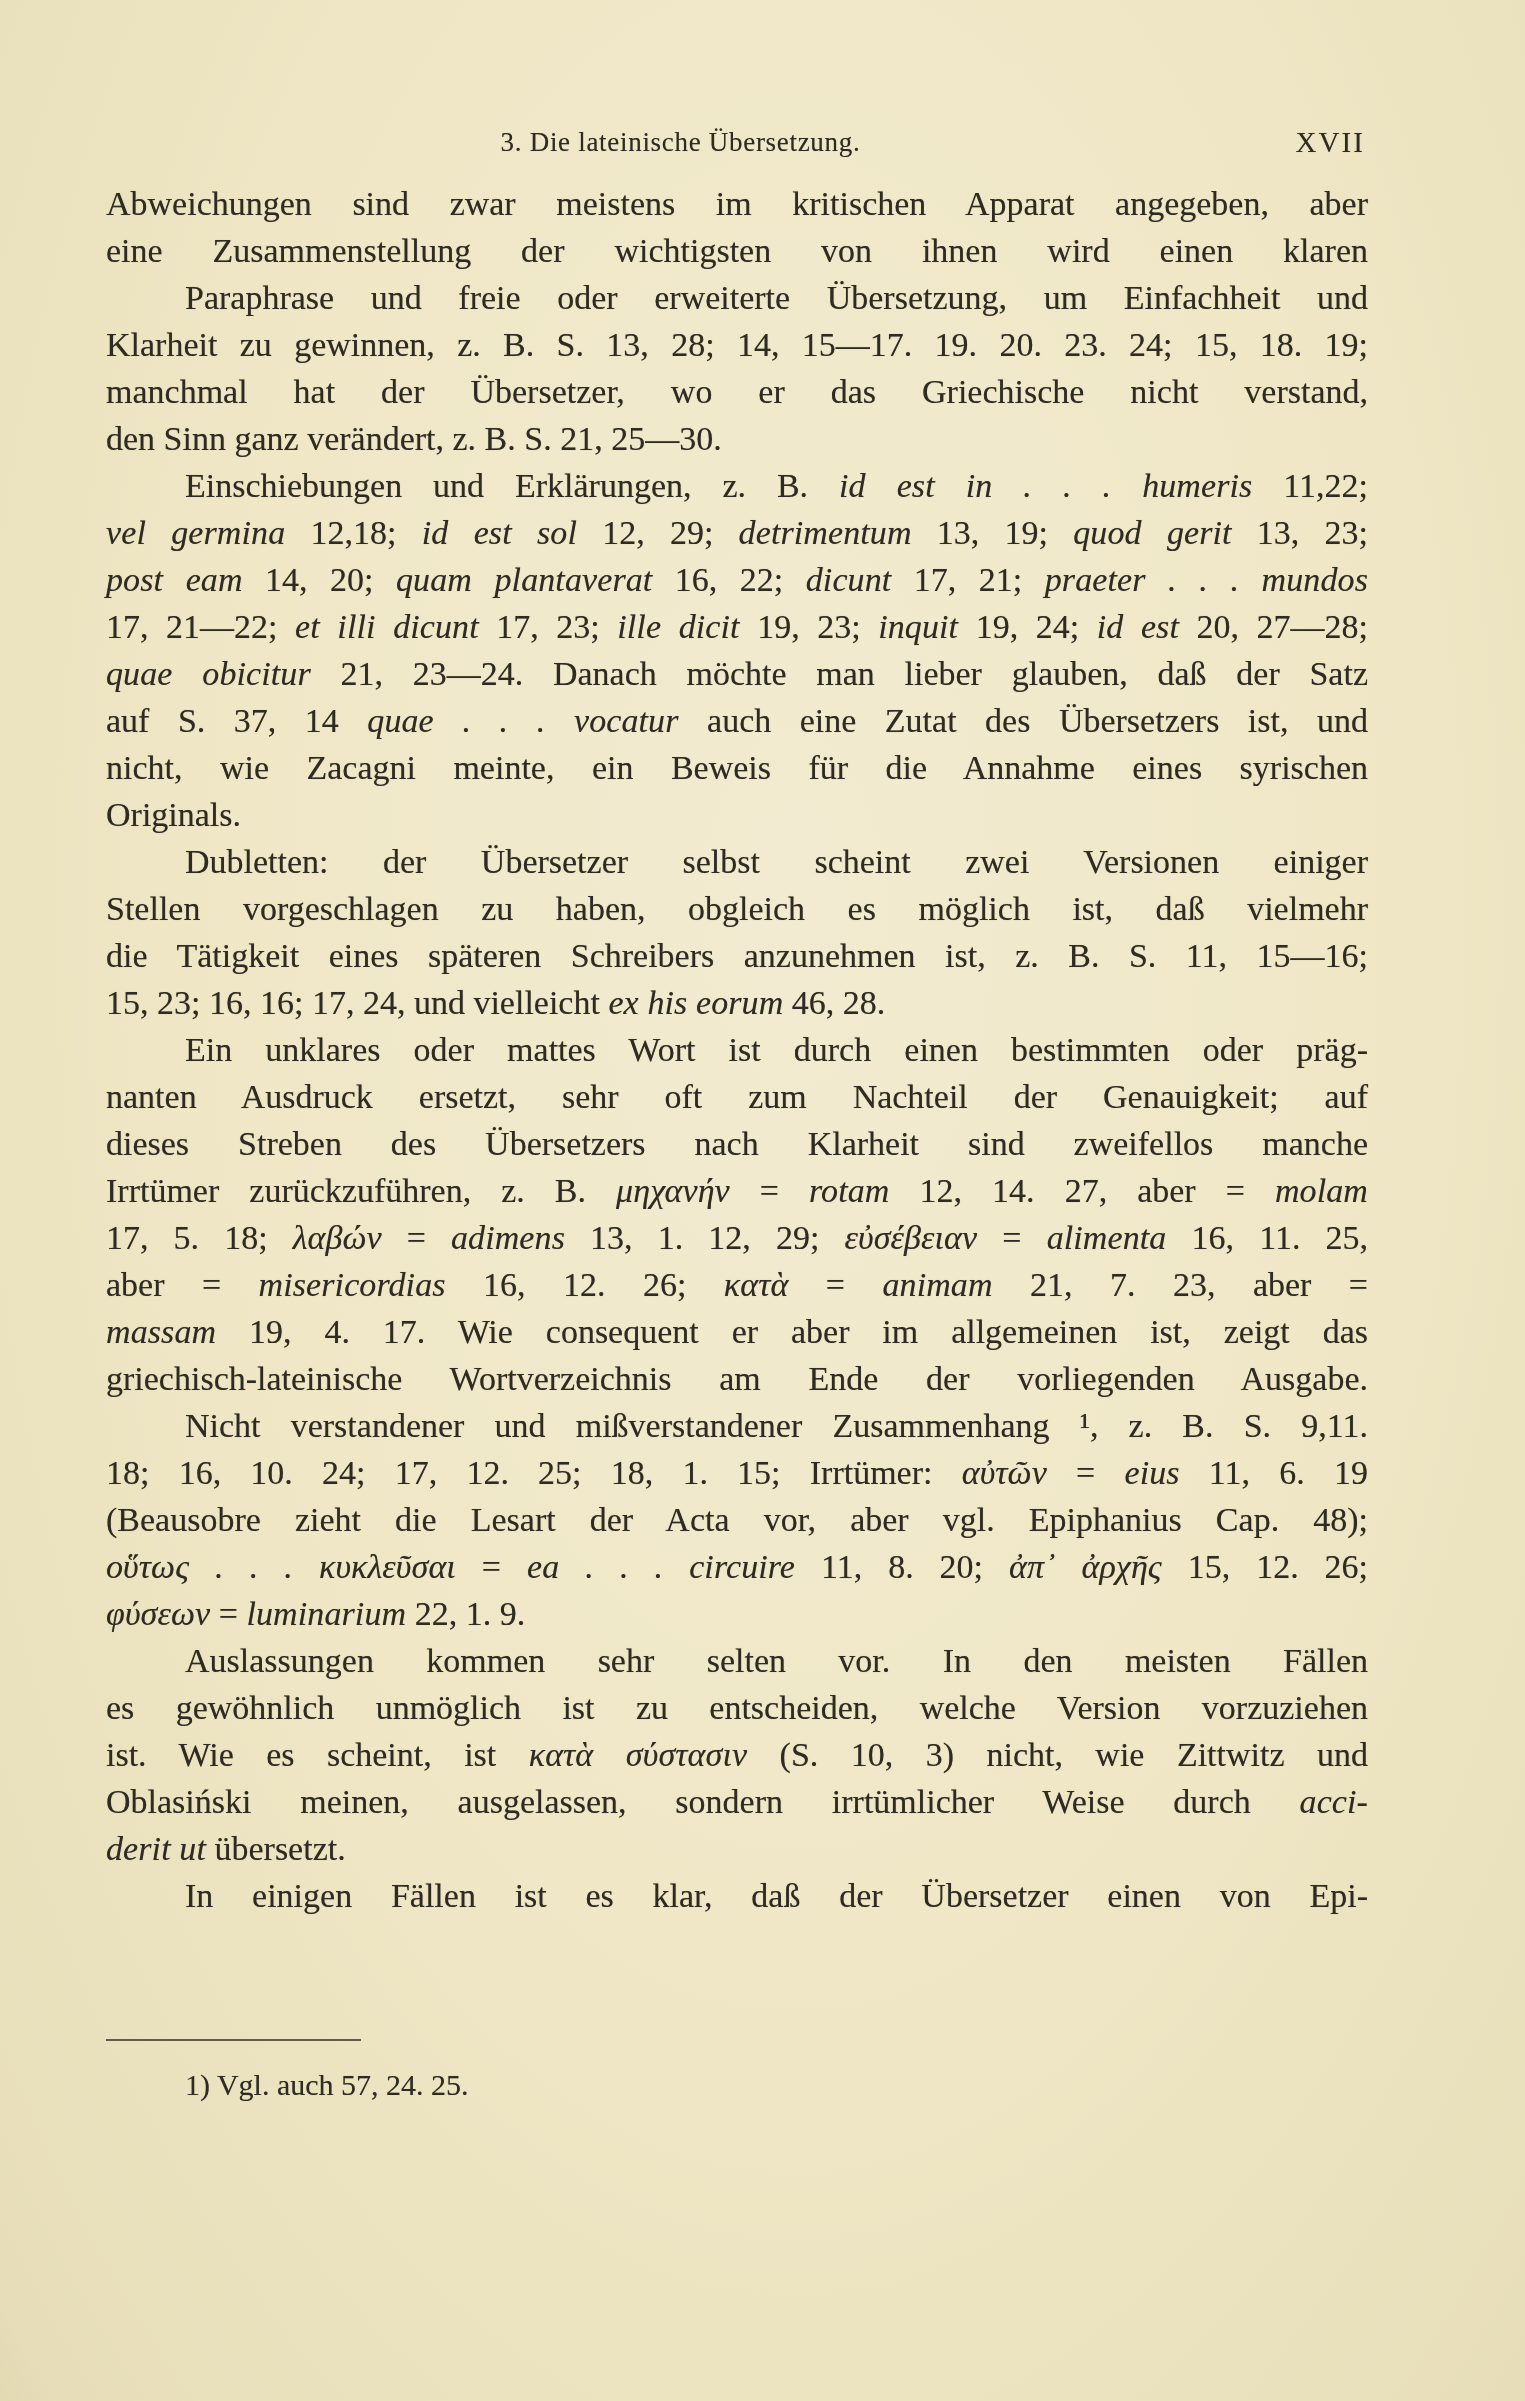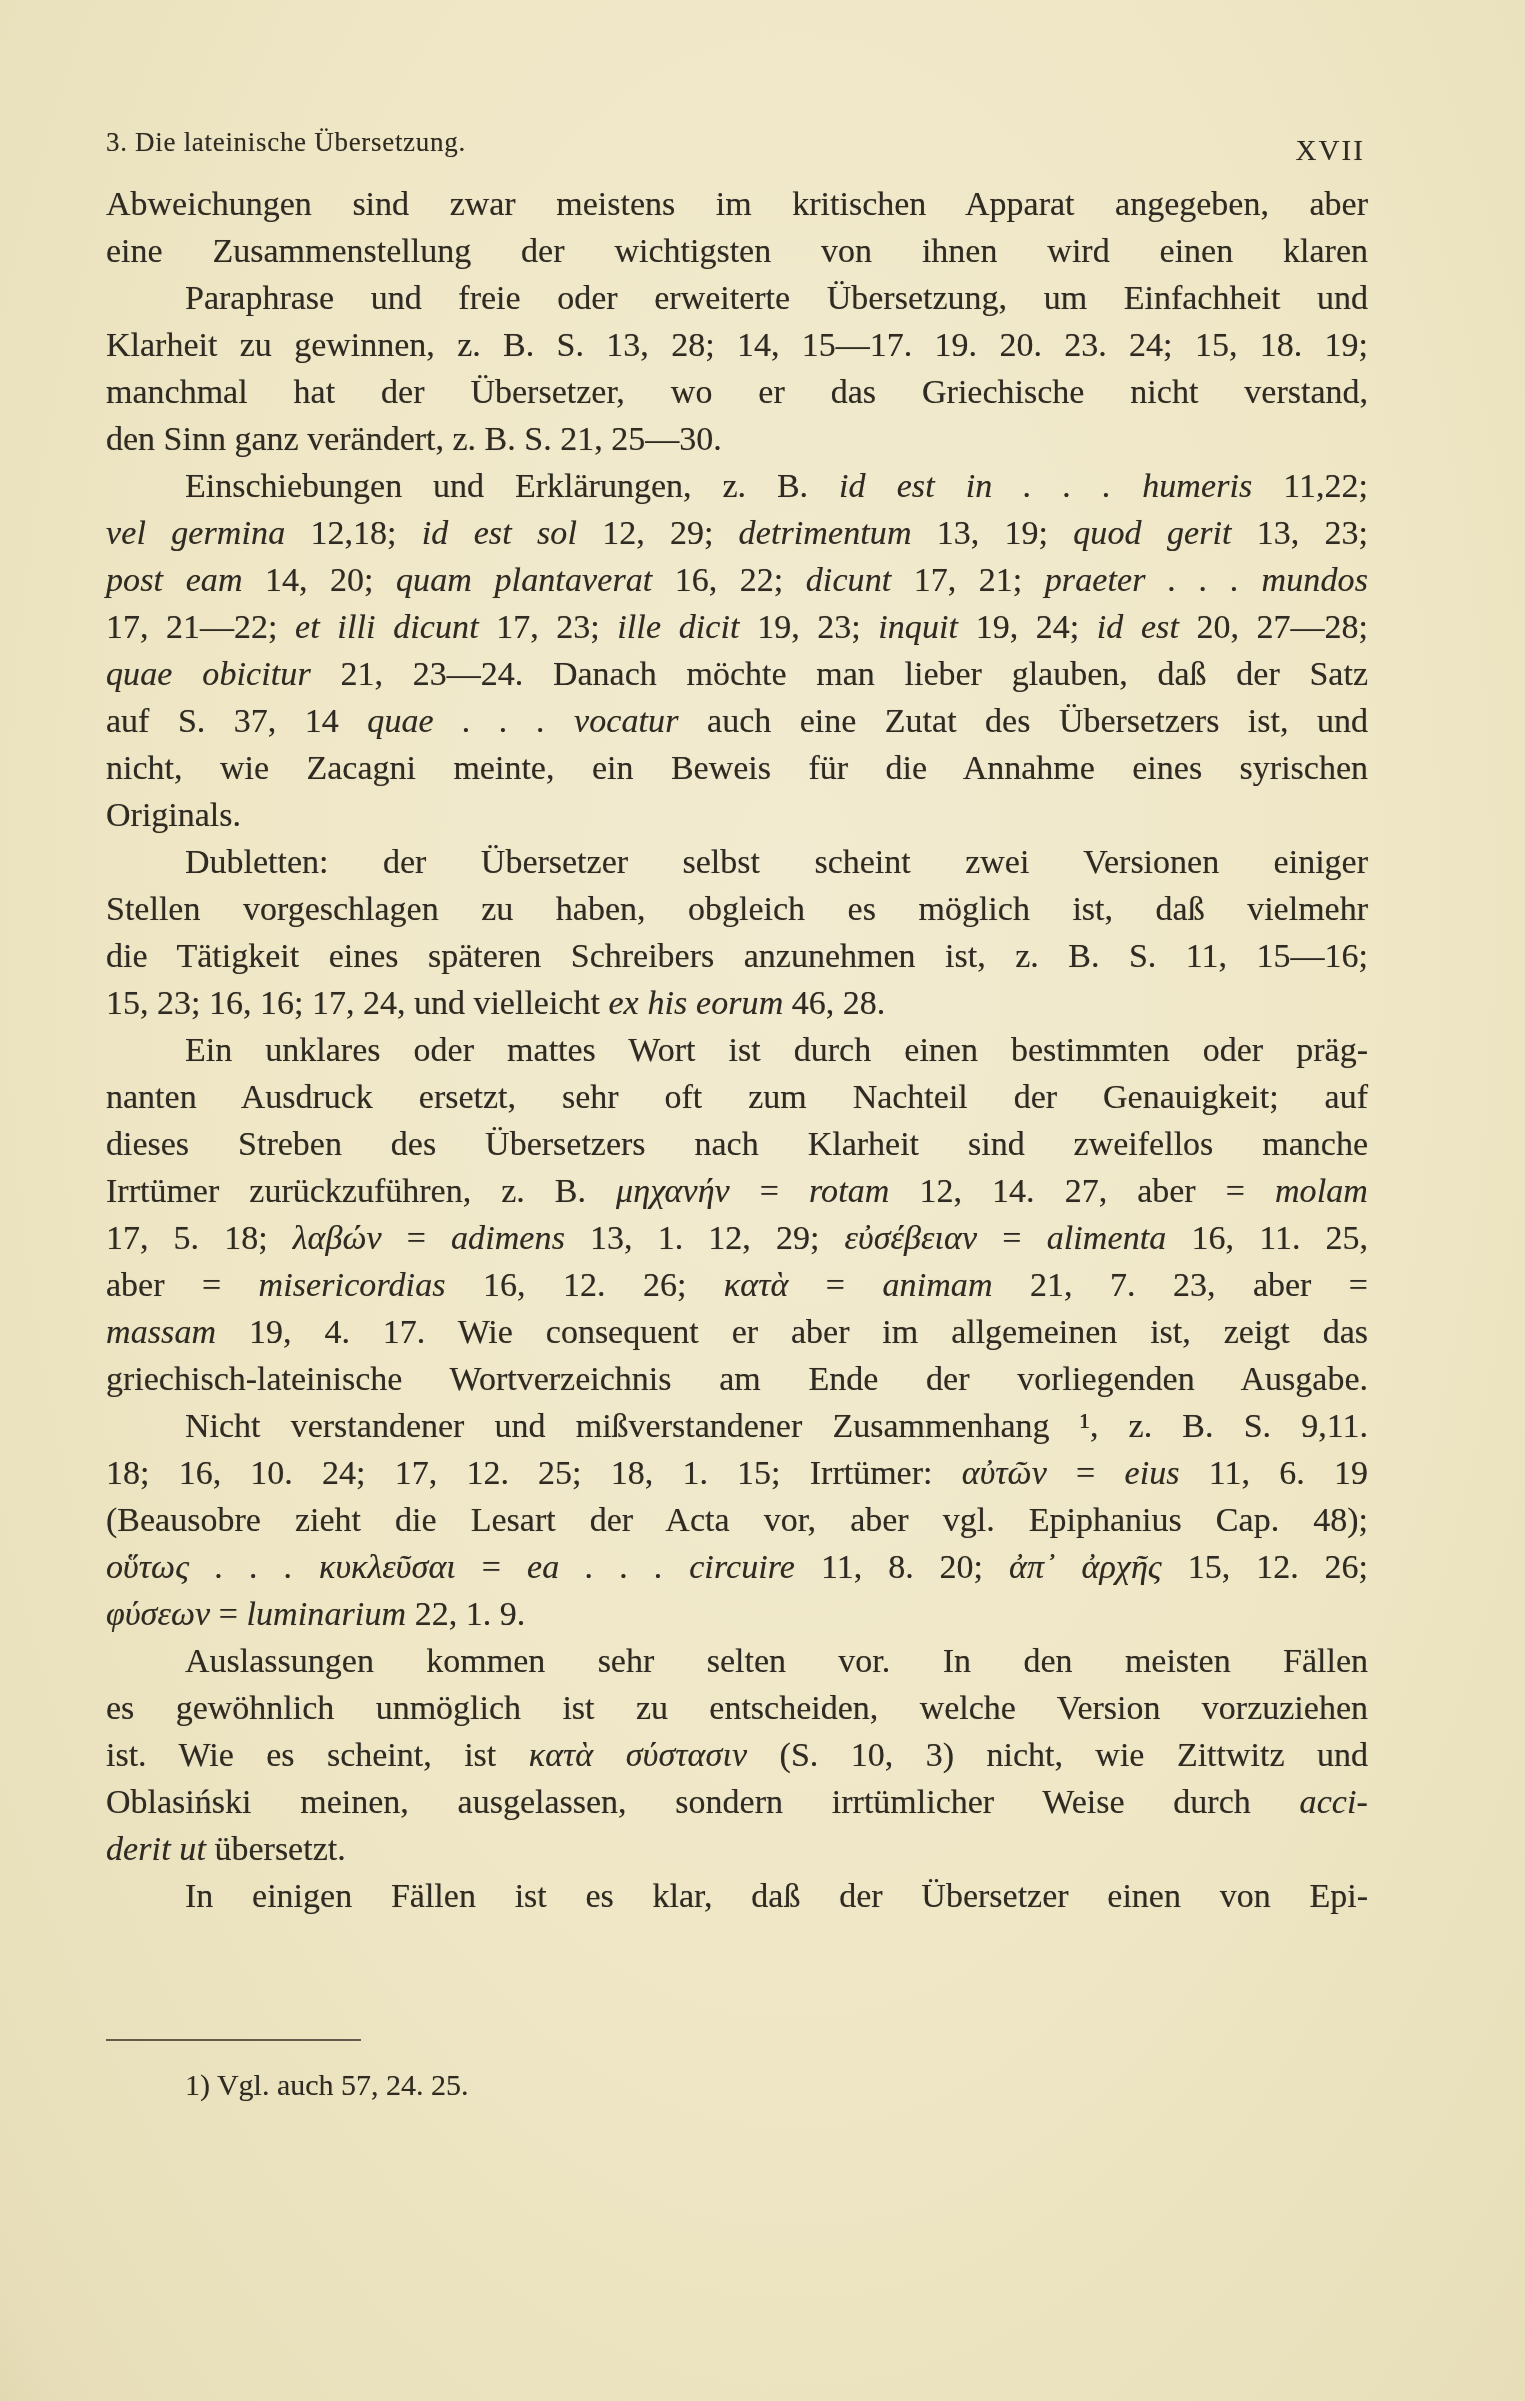--- a/index.html
+++ b/index.html
@@ -16,24 +16,24 @@
     color: var(--ink, #2f2b22);
   }
   .running-head {
     position: absolute;
     top: 124px; left: 106px; width: 1269px; height: 37px;
     font-size: 27px; line-height: 37px;
     text-shadow: 0 0 0.7px rgba(47,43,34,0.40);
   }
   .running-title {
     position: absolute; left: 0; right: 120px;
-    letter-spacing: 0.7px;
+    text-align: center; letter-spacing: 0.7px;
   }
   .running-pagenum {
-    position: absolute; right: 10px; top: 8px;
+    position: absolute; right: 10px; top: 0;
     font-size: 29px; letter-spacing: 2.1px;
   }
   .text-block {
     position: absolute;
     top: 180px; left: 106px; width: 1262px;
     font-size: 34px; line-height: 47px;
     text-shadow: 0 0 0.7px rgba(47,43,34,0.45);
   }
   .line {
     width: 100%;

